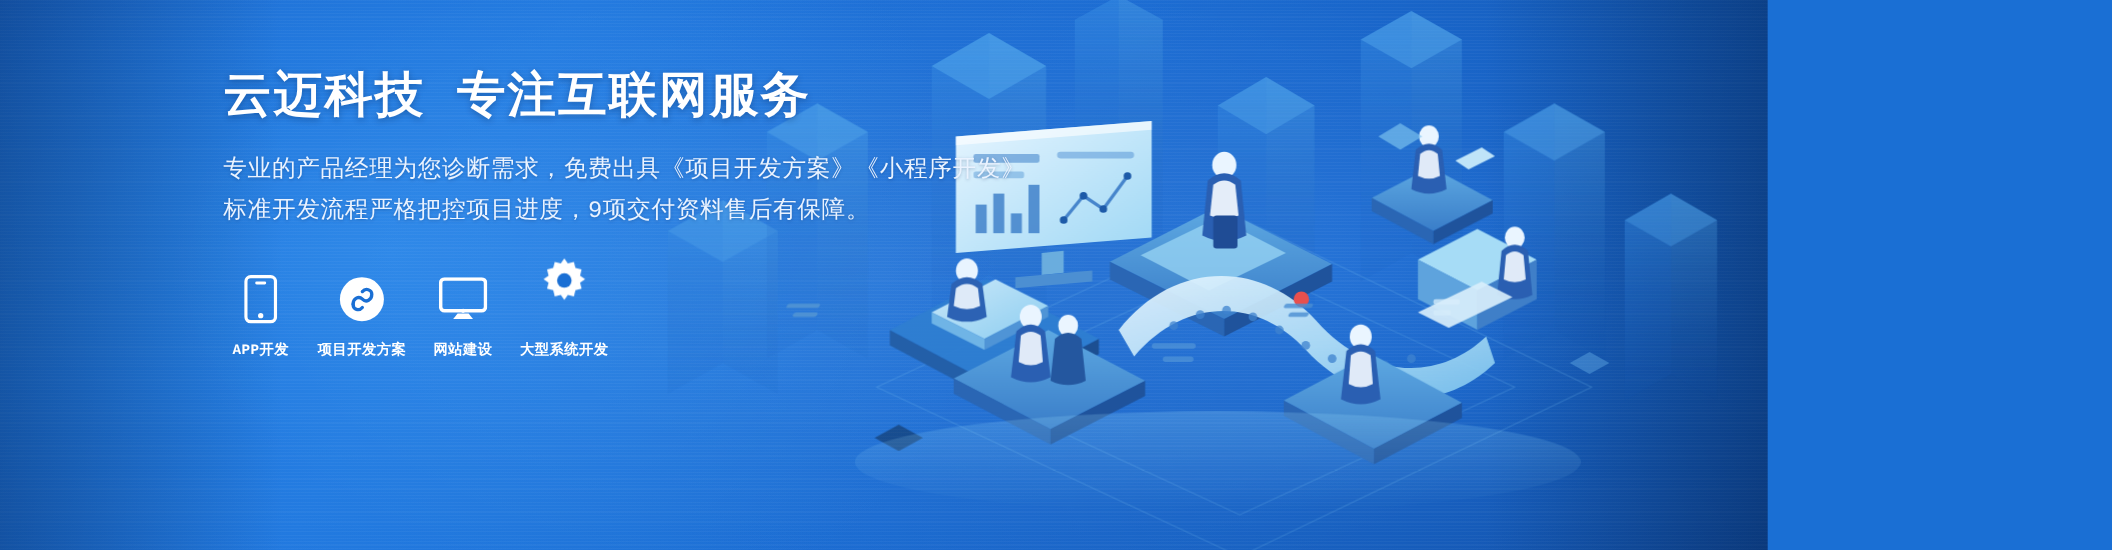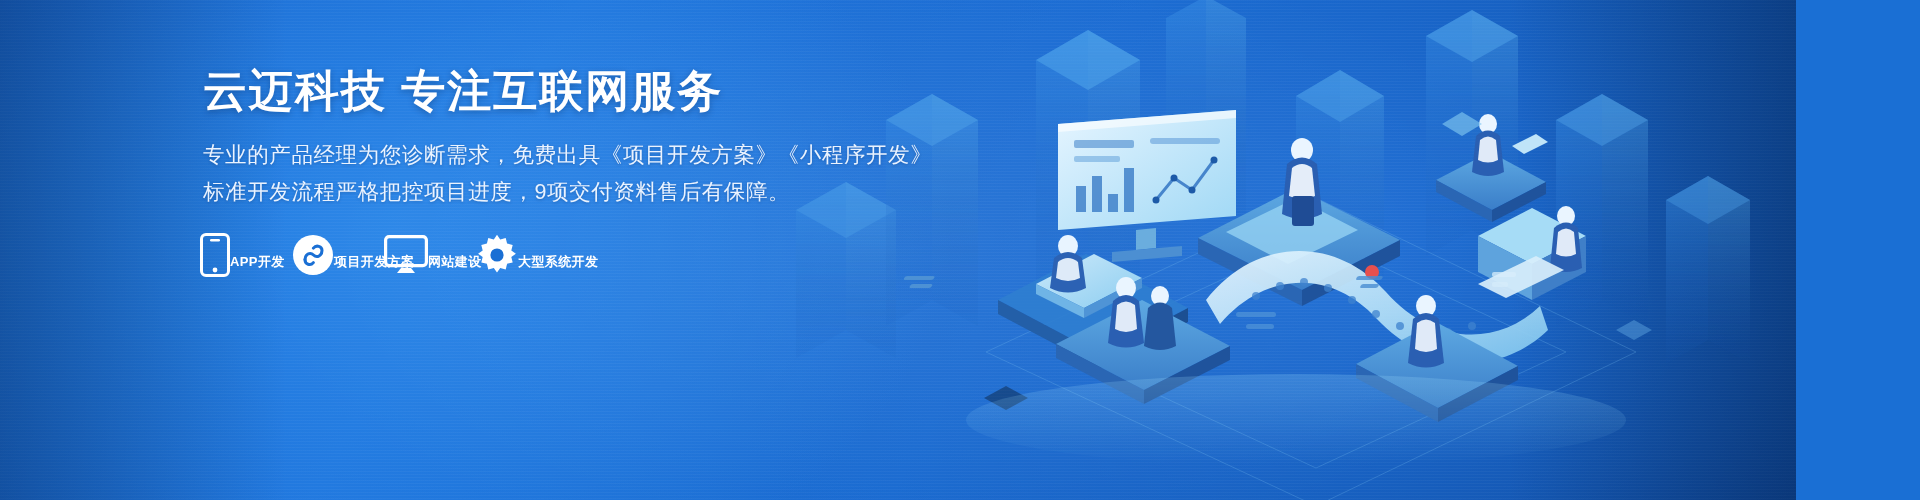--- a/index.html
+++ b/index.html
@@ -5,26 +5,27 @@
   * { margin:0; padding:0; box-sizing:border-box; }
   html,body { width:1920px; height:500px; overflow:hidden; }
   body {
     font-family:"Liberation Sans","DejaVu Sans",sans-serif;
     background:#1a6fd4;
   }
 
   
   .banner{
     position:relative;
-    width:1796px;height:500px;
+    width:1607px;height:500px;
     overflow:hidden;
     background:
       radial-gradient(ellipse 900px 620px at 22% 46%, #2a86e8 0%, rgba(42,134,232,0) 62%),
       radial-gradient(ellipse 1000px 700px at 74% 48%, #1f6fd6 0%, rgba(31,111,214,0) 66%),
       linear-gradient(118deg,#1862c8 0%,#1e74dc 28%,#1668cf 56%,#0f4fa8 82%,#0c3f8d 100%);
+    font-family: Liberation Mono, monospace;
   }
   
   .scan{
     position:absolute;inset:0;
     background:repeating-linear-gradient(to bottom,
       rgba(255,255,255,.035) 0px, rgba(255,255,255,.035) 1px,
       rgba(0,0,0,0) 1px, rgba(0,0,0,0) 3px);
     pointer-events:none;
   }
   .vig{
@@ -54,24 +55,24 @@
   }
   .sub div{ text-shadow:0 1px 3px rgba(3,34,79,.28); }
 
   
   .services{
     position:absolute;left:200px;top:232px;
     display:flex;align-items:flex-end;
     z-index:8;
   }
   .svc{
-    display:flex;flex-direction:row;align-items:center;
+    display:flex;flex-direction:column;align-items:center;
     width:74px;margin-right:18px;
   }
-  .svc:last-child{margin-right:0;}
+  .svc:last-child{margin-right:0;gap:17px;}
   .svc .ico{
     height:46px;width:46px;
     display:flex;align-items:center;justify-content:center;
   }
   .svc .ico svg{ display:block; }
   .svc .lbl{
     margin-top:14px;
     font-size:13px;color:#ffffff;font-weight:bold;
     letter-spacing:.4px;white-space:nowrap;
   }

